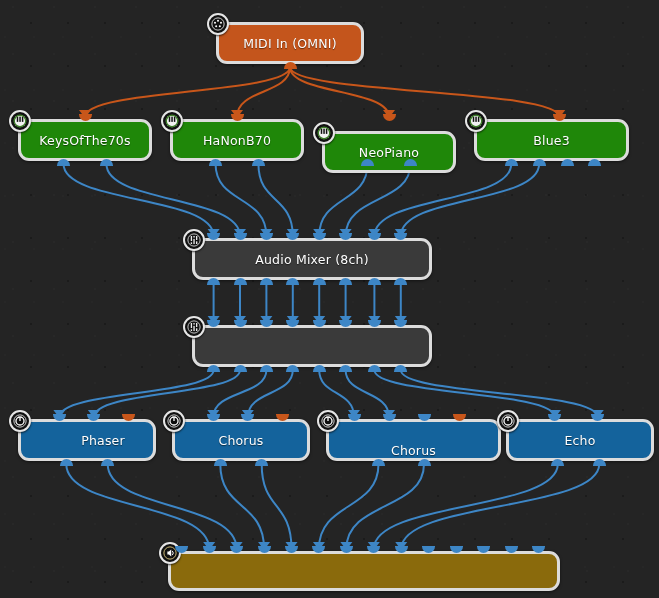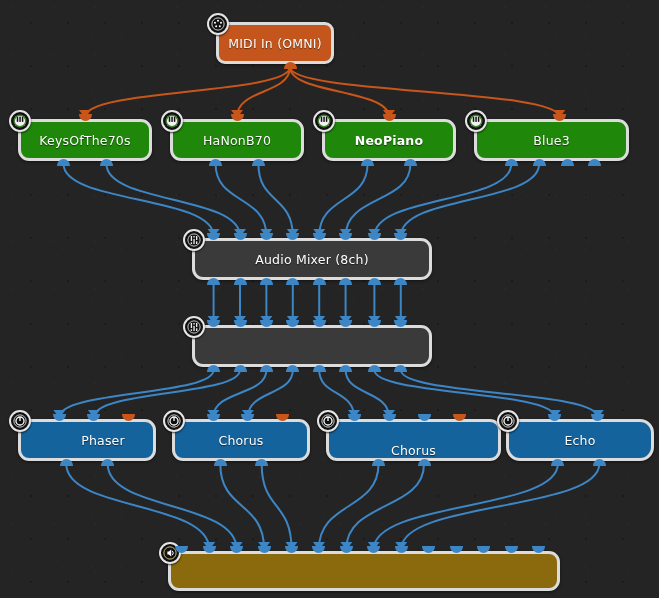--- a/index.html
+++ b/index.html
@@ -147,21 +147,21 @@
       <path d="M 378.5 464 C 378.5 510.5, 318.92 501.5, 318.92 549" fill="none" stroke="#3d86c6" stroke-width="2" stroke-linecap="round"></path>
       <path d="M 312.92 542 L 318.92 550 L 324.92 542 Z" fill="#3d86c6"></path>
       <path d="M 424 464 C 424 510.5, 346.36 501.5, 346.36 549" fill="none" stroke="#3d86c6" stroke-width="2" stroke-linecap="round"></path>
       <path d="M 340.36 542 L 346.36 550 L 352.36 542 Z" fill="#3d86c6"></path>
       <path d="M 557.8 464 C 557.8 510.5, 373.8 501.5, 373.8 549" fill="none" stroke="#3d86c6" stroke-width="2" stroke-linecap="round"></path>
       <path d="M 367.8 542 L 373.8 550 L 379.8 542 Z" fill="#3d86c6"></path>
       <path d="M 599.24 464 C 599.24 510.5, 401.24 501.5, 401.24 549" fill="none" stroke="#3d86c6" stroke-width="2" stroke-linecap="round"></path>
       <path d="M 395.24 542 L 401.24 550 L 407.24 542 Z" fill="#3d86c6"></path>
     </svg>
   <div id="nodes-layer">
-      <div class="node node-midi-input" style="left: 216px; top: 22px; width: 118px; height: 42px; background: rgb(196, 85, 28); border-radius: 9px;">
+      <div class="node node-midi-input" style="left: 216px; top: 22px; width: 148px; height: 42px; background: rgb(196, 85, 28);">
         <div class="badge">
           <svg width="14" height="14" viewBox="0 0 16 16">
             <circle cx="8" cy="8" r="7" fill="#111" stroke="#e8e8e8" stroke-width="1"></circle>
             <circle cx="8" cy="4.2" r="1.15" fill="#fff"></circle>
             <circle cx="4.6" cy="6.6" r="1.15" fill="#fff"></circle>
             <circle cx="11.4" cy="6.6" r="1.15" fill="#fff"></circle>
             <circle cx="5.9" cy="10.6" r="1.15" fill="#fff"></circle>
             <circle cx="10.1" cy="10.6" r="1.15" fill="#fff"></circle>
           </svg>
         </div>
@@ -186,21 +186,21 @@
             <circle cx="8" cy="8" r="7" fill="#fff"></circle>
             <rect x="2.5" y="3" width="11" height="10" fill="#f2f2f2"></rect>
             <rect x="4.3" y="3" width="1.7" height="6" fill="#111"></rect>
             <rect x="7.2" y="3" width="1.7" height="6" fill="#111"></rect>
             <rect x="10.1" y="3" width="1.7" height="6" fill="#111"></rect>
             <circle cx="8" cy="8" r="6.6" fill="none" stroke="#3e7d2a" stroke-width="1.6"></circle>
           </svg>
         </div>
         <span class="node-label">HaNonB70</span>
       </div>
-      <div class="node node-instrument" style="left: 322px; top: 119px; width: 134px; height: 42px; background: rgb(31, 135, 9); font-weight: bold;">
+      <div class="node node-instrument" style="left: 322px; top: 131px; width: 134px; height: 42px; background: rgb(31, 135, 9);">
         <div class="badge">
           <svg width="14" height="14" viewBox="0 0 16 16">
             <circle cx="8" cy="8" r="7" fill="#fff"></circle>
             <rect x="2.5" y="3" width="11" height="10" fill="#f2f2f2"></rect>
             <rect x="4.3" y="3" width="1.7" height="6" fill="#111"></rect>
             <rect x="7.2" y="3" width="1.7" height="6" fill="#111"></rect>
             <rect x="10.1" y="3" width="1.7" height="6" fill="#111"></rect>
             <circle cx="8" cy="8" r="6.6" fill="none" stroke="#3e7d2a" stroke-width="1.6"></circle>
           </svg>
         </div>
@@ -269,21 +269,21 @@
       <div class="node node-effect" style="left: 326px; top: 419px; width: 175px; height: 42px; background: rgb(20, 99, 156); align-items: flex-end;">
         <div class="badge">
           <svg width="14" height="14" viewBox="0 0 16 16">
             <circle cx="8" cy="8" r="7" fill="#0d0d0d" stroke="#e8e8e8" stroke-width="1"></circle>
             <circle cx="8" cy="8" r="4.6" fill="none" stroke="#fff" stroke-width="1.5"></circle>
             <line x1="8" y1="8" x2="8" y2="3.6" stroke="#fff" stroke-width="1.5"></line>
           </svg>
         </div>
         <span class="node-label">Chorus</span>
       </div>
-      <div class="node node-effect" style="left: 506px; top: 419px; width: 148px; height: 42px; background: rgb(20, 99, 156); border-radius: 14px;">
+      <div class="node node-effect" style="left: 506px; top: 419px; width: 148px; height: 42px; background: rgb(20, 99, 156);">
         <div class="badge">
           <svg width="14" height="14" viewBox="0 0 16 16">
             <circle cx="8" cy="8" r="7" fill="#0d0d0d" stroke="#e8e8e8" stroke-width="1"></circle>
             <circle cx="8" cy="8" r="4.6" fill="none" stroke="#fff" stroke-width="1.5"></circle>
             <line x1="8" y1="8" x2="8" y2="3.6" stroke="#fff" stroke-width="1.5"></line>
           </svg>
         </div>
         <span class="node-label">Echo</span>
       </div>
       <div class="node node-output" style="left: 168px; top: 551px; width: 392px; height: 40px; background: rgb(138, 106, 12);">

